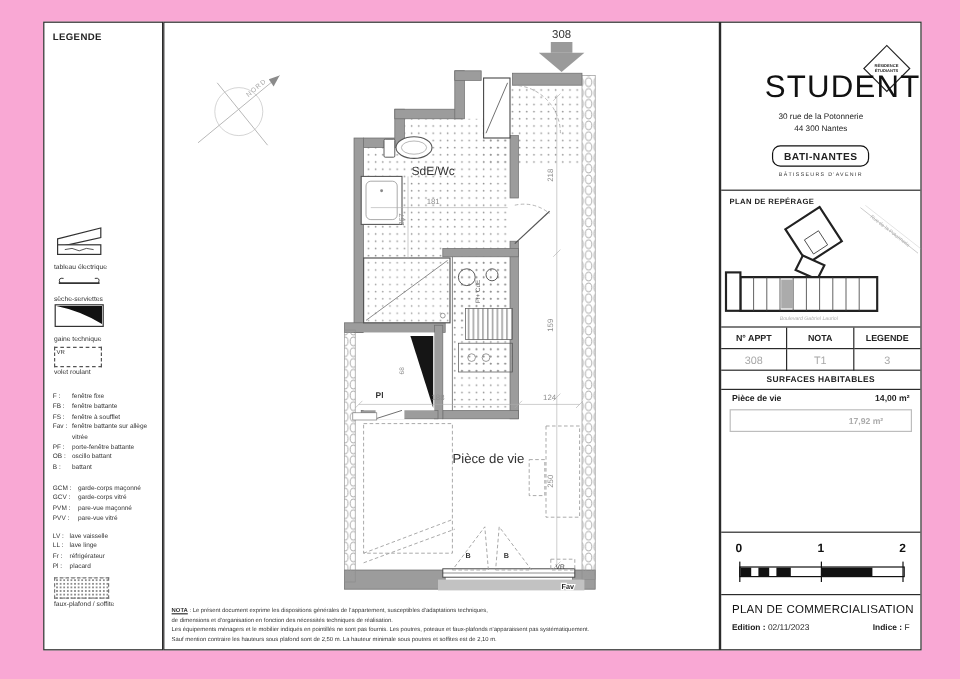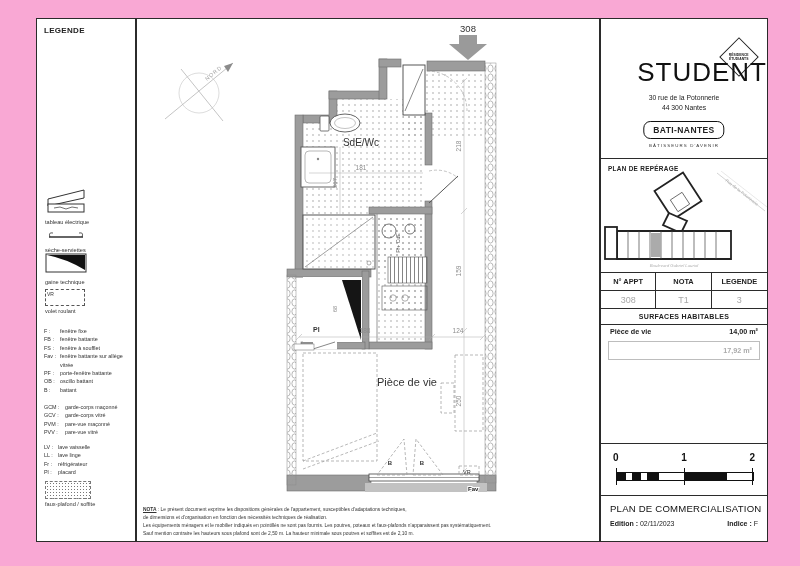--- a/index.html
+++ b/index.html
@@ -38,21 +38,21 @@
   .sec-rep{top:140px;height:114px;}
   .rep-title{position:absolute;left:7px;top:6px;font-size:6.4px;font-weight:bold;letter-spacing:.3px;}
   .sec-table{top:254px;height:36px;display:grid;grid-template-columns:1fr 1fr 1fr;grid-template-rows:18px 18px;}
   .cell{display:flex;align-items:center;justify-content:center;box-sizing:border-box;border-right:1px solid #2b2b2b;}
   .cell.last{border-right:none;}
   .cell.head{font-size:7.4px;font-weight:bold;border-bottom:1px solid #2b2b2b;}
   .cell.val{font-size:9px;color:#a8a8a8;}
   .sec-surft{top:290px;height:16px;display:flex;align-items:center;justify-content:center;font-size:7px;font-weight:bold;letter-spacing:.3px;}
   .sec-surf{top:306px;height:119px;}
   .surf-row{display:flex;justify-content:space-between;padding:2px 9px 0 9px;font-size:7.2px;font-weight:bold;color:#222;}
-  .surf-total{margin:5px 7px 0 7px;border:1px solid #bdbdbd;text-align:right;padding:4px 7px;color:#ababab;font-size:7.2px;font-weight:bold;}
+  .surf-total{margin:5px 7px 0 7px;border:1px solid #bdbdbd;text-align:right;padding:4px 23px;color:#ababab;font-size:7.2px;font-weight:bold;}
   .sec-scale{top:425px;height:52px;}
   .scale-nums{position:absolute;left:12px;right:12px;top:8px;height:12px;font-size:10px;font-weight:bold;color:#111;}
   .sn0{position:absolute;left:0;}
   .sn1{position:absolute;left:50%;transform:translateX(-50%);}
   .sn2{position:absolute;right:0;}
   .scalebar{position:absolute;left:15px;top:28px;width:136px;height:7px;border:1px solid #111;box-sizing:content-box;}
   .scalebar .seg{position:absolute;top:0;height:7px;background:#111;}
   .endtick{position:absolute;top:-5px;width:1px;height:17px;background:#111;}
   .sec-footer{top:477px;height:47px;border-bottom:none;}
   .foot-title{position:absolute;left:9px;top:7px;font-size:9.6px;color:#111;letter-spacing:.2px;}

